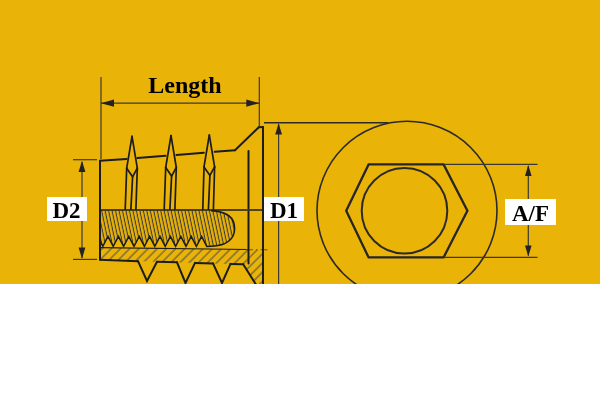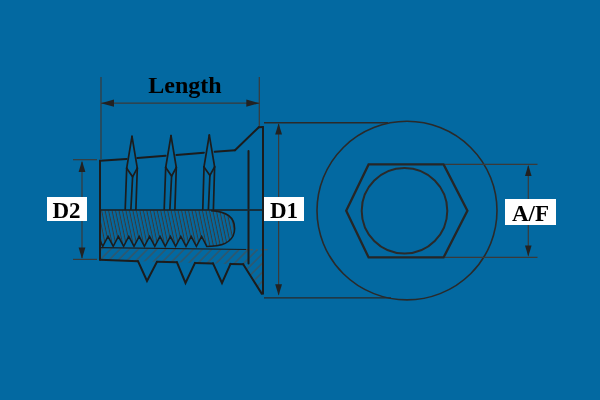--- a/index.html
+++ b/index.html
@@ -1,16 +1,16 @@
 <!DOCTYPE html>
 <html><head>
 <meta charset="utf-8">
 <style>
   html,body{margin:0;padding:0;background:#fff;}
-  .canvas{position:relative;width:600px;height:400px;background:#0369a1;overflow:hidden;}
+  .canvas{position:relative;width:600px;height:284px;background:#eab308;overflow:hidden;}
   svg{display:block;}
   text{font-family:"Liberation Serif", serif;font-weight:bold;}
 </style>
 </head>
 <body>
 
 <div class="canvas">
 <svg width="600" height="400" viewBox="0 0 600 400">
   <defs>
     <pattern id="denseHatch" width="3.4" height="8" patternUnits="userSpaceOnUse" patternTransform="rotate(-12)">

